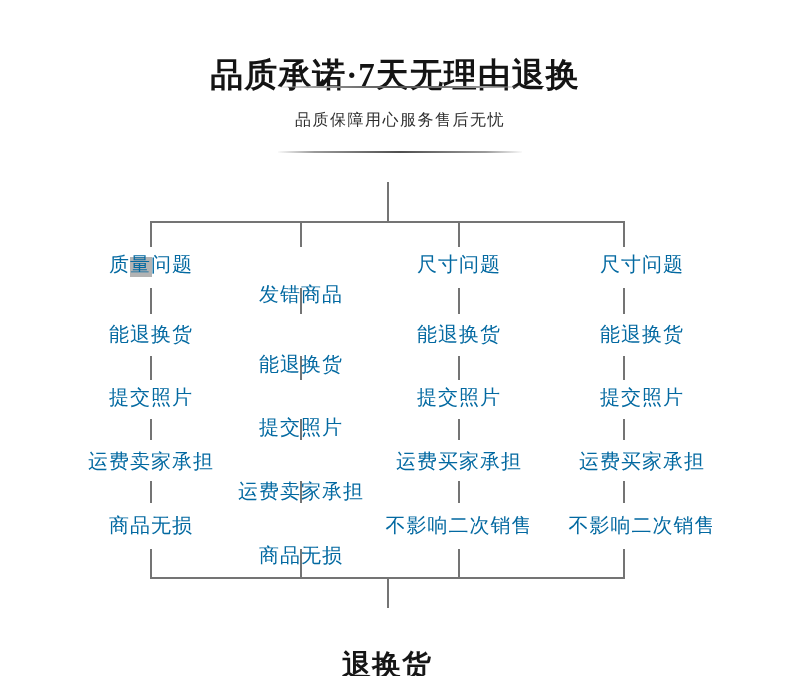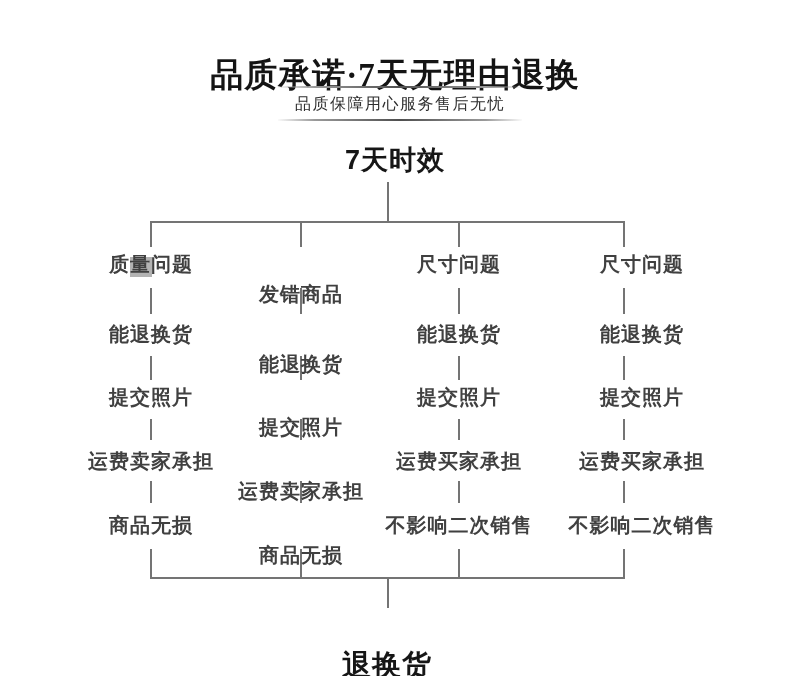--- a/index.html
+++ b/index.html
@@ -37,21 +37,21 @@
     height:2px;
     background:linear-gradient(to right,
       rgba(150,150,150,0.05) 0%,
       #9a9a9a 15%,
       #4f4f4f 50%,
       #9a9a9a 85%,
       rgba(150,150,150,0.05) 100%);
   }
   .subtitle-text{
     display:block;
-    margin:0;
+    margin:16px;
     padding:6px 0 5px 0;
     font-family:"Liberation Serif","DejaVu Serif",serif;
     font-size:16px;
     line-height:20px;
     letter-spacing:1.5px;
     color:#2e2e2e;
     white-space:nowrap;
   }
   
   .flow-root{
@@ -76,23 +76,23 @@
     letter-spacing:1px;
     color:#161616;
     white-space:nowrap;
     margin-top:32px;
   }
   .node{
     position:absolute;
     transform:translateX(-50%);
     font-size:20px;
     line-height:24px;
-    font-weight:700;
-    letter-spacing:1px;
-    color:#404040;
+    font-weight:400;
+    letter-spacing:1px;
+    color:#0369a1;
     white-space:nowrap;
     z-index:2;
   }
   .col1 .node{left:151px;}
   .col2 .node{left:301px;margin-top:30px;}
   .col3 .node{left:459px;}
   .col4 .node{left:642px;}
   .row0{top:252px;}
   .row1{top:322px;}
   .row2{top:385px;}
@@ -130,21 +130,20 @@
 
 <div class="canvas">
 
   <h1 class="main-title">品质承诺·7天无理由退换</h1>
   <div class="subtitle-wrap">
     <div class="hairline"></div>
     <span class="subtitle-text">品质保障用心服务售后无忧</span>
     <div class="hairline"></div>
   </div>
 
-  <div class="flow-root">7天时效</div>
 
   <div class="vline v-root"></div>
   <div class="hline h-top"></div>
 
   <div class="char-highlight"></div>
 
   <div class="col1">
     <div class="vline seg0"></div>
     <div class="node row0">质量问题</div>
     <div class="vline seg1"></div>

